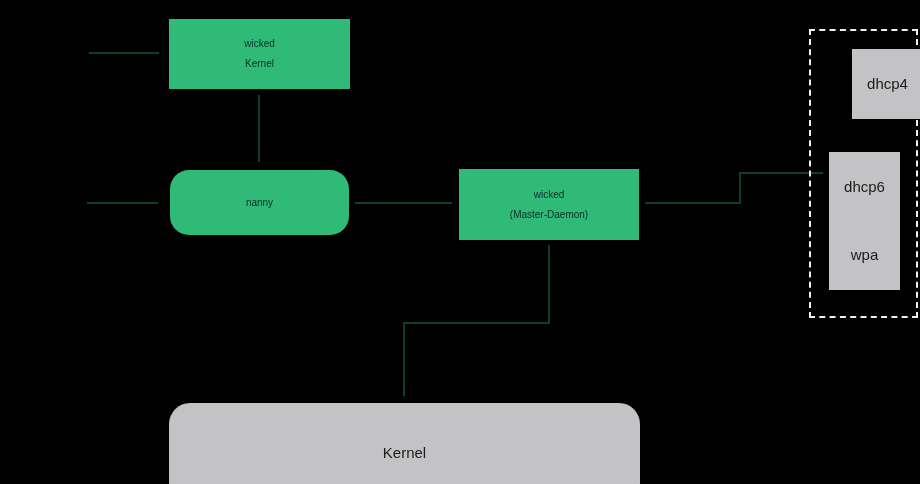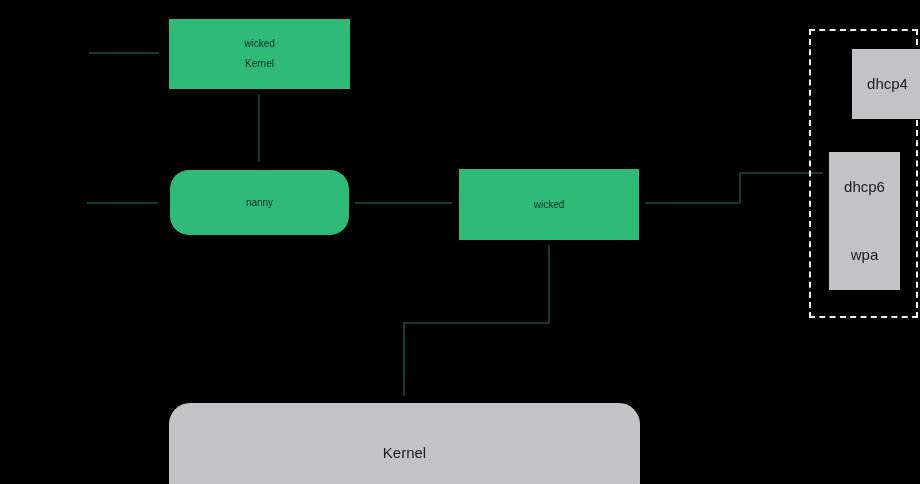--- a/index.html
+++ b/index.html
@@ -78,20 +78,21 @@
     <span>wicked</span>
     <span>Kernel</span>
   </div>
 
   <div class="node green" id="node-nanny">
     <span>nanny</span>
   </div>
 
   <div class="node green" id="node-master">
     <span>wicked</span>
+    <span>(Master-Daemon)</span>
   </div>
 
   <div class="group">
     <div class="node gray" id="node-dhcp4">
       <span>dhcp4</span>
     </div>
     <div class="node gray" id="node-dhcp6">
       <span>dhcp6</span>
     </div>
     <div class="node gray" id="node-wpa">

